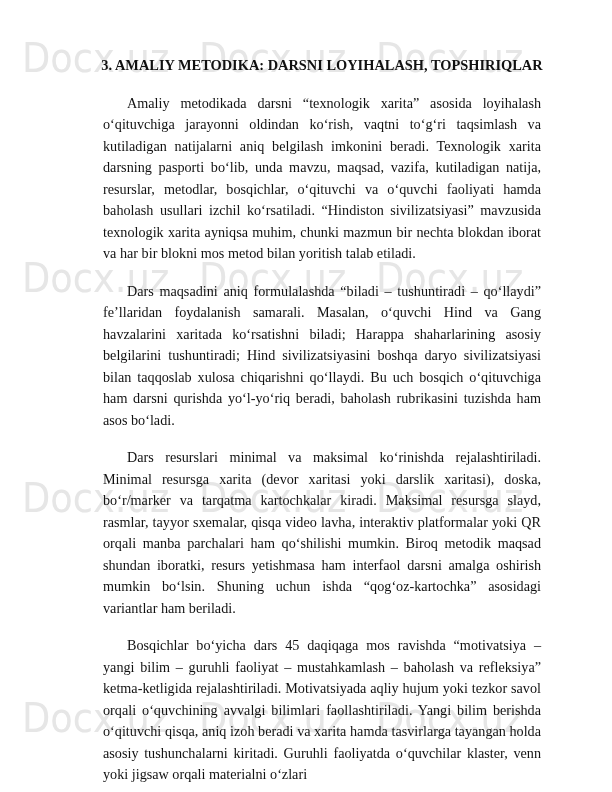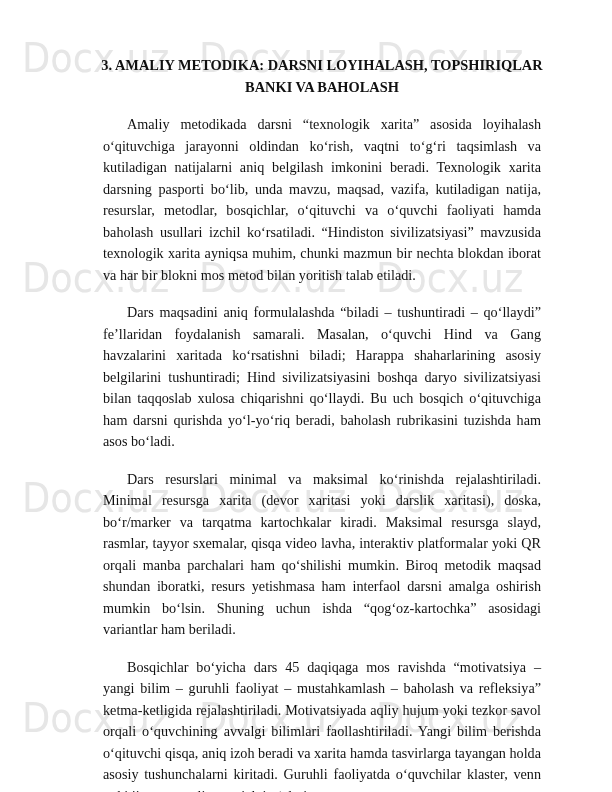--- a/index.html
+++ b/index.html
@@ -33,21 +33,20 @@
     <span class="wm" style="left:376px;top:478px;">Docx.uz</span>
 
     <span class="wm" style="left:22px;top:698px;">Docx.uz</span>
     <span class="wm" style="left:199px;top:698px;">Docx.uz</span>
     <span class="wm" style="left:376px;top:698px;">Docx.uz</span>
   </div>
 
   <div class="content">
     <h1 class="title">
       <span class="title-line">3. AMALIY METODIKA: DARSNI LOYIHALASH, TOPSHIRIQLAR</span>
-      <span class="title-line">BANKI VA BAHOLASH</span>
     </h1>
     <p class="para">Amaliy metodikada darsni “texnologik xarita” asosida loyihalash o‘qituvchiga jarayonni oldindan ko‘rish, vaqtni to‘g‘ri taqsimlash va kutiladigan natijalarni aniq belgilash imkonini beradi. Texnologik xarita darsning pasporti bo‘lib, unda mavzu, maqsad, vazifa, kutiladigan natija, resurslar, metodlar, bosqichlar, o‘qituvchi va o‘quvchi faoliyati hamda baholash usullari izchil ko‘rsatiladi. “Hindiston sivilizatsiyasi” mavzusida texnologik xarita ayniqsa muhim, chunki mazmun bir nechta blokdan iborat va har bir blokni mos metod bilan yoritish talab etiladi.</p>
     <p class="para">Dars maqsadini aniq formulalashda “biladi – tushuntiradi – qo‘llaydi” fe’llaridan foydalanish samarali. Masalan, o‘quvchi Hind va Gang havzalarini xaritada ko‘rsatishni biladi; Harappa shaharlarining asosiy belgilarini tushuntiradi; Hind sivilizatsiyasini boshqa daryo sivilizatsiyasi bilan taqqoslab xulosa chiqarishni qo‘llaydi. Bu uch bosqich o‘qituvchiga ham darsni qurishda yo‘l-yo‘riq beradi, baholash rubrikasini tuzishda ham asos bo‘ladi.</p>
     <p class="para">Dars resurslari minimal va maksimal ko‘rinishda rejalashtiriladi. Minimal resursga xarita (devor xaritasi yoki darslik xaritasi), doska, bo‘r/marker va tarqatma kartochkalar kiradi. Maksimal resursga slayd, rasmlar, tayyor sxemalar, qisqa video lavha, interaktiv platformalar yoki QR orqali manba parchalari ham qo‘shilishi mumkin. Biroq metodik maqsad shundan iboratki, resurs yetishmasa ham interfaol darsni amalga oshirish mumkin bo‘lsin. Shuning uchun ishda “qog‘oz-kartochka” asosidagi variantlar ham beriladi.</p>
     <p class="para">Bosqichlar bo‘yicha dars 45 daqiqaga mos ravishda “motivatsiya – yangi bilim – guruhli faoliyat – mustahkamlash – baholash va refleksiya” ketma-ketligida rejalashtiriladi. Motivatsiyada aqliy hujum yoki tezkor savol orqali o‘quvchining avvalgi bilimlari faollashtiriladi. Yangi bilim berishda o‘qituvchi qisqa, aniq izoh beradi va xarita hamda tasvirlarga tayangan holda asosiy tushunchalarni kiritadi. Guruhli faoliyatda o‘quvchilar klaster, venn yoki jigsaw orqali materialni o‘zlari</p>
   </div>
 
 </div>
 
 </body></html>

